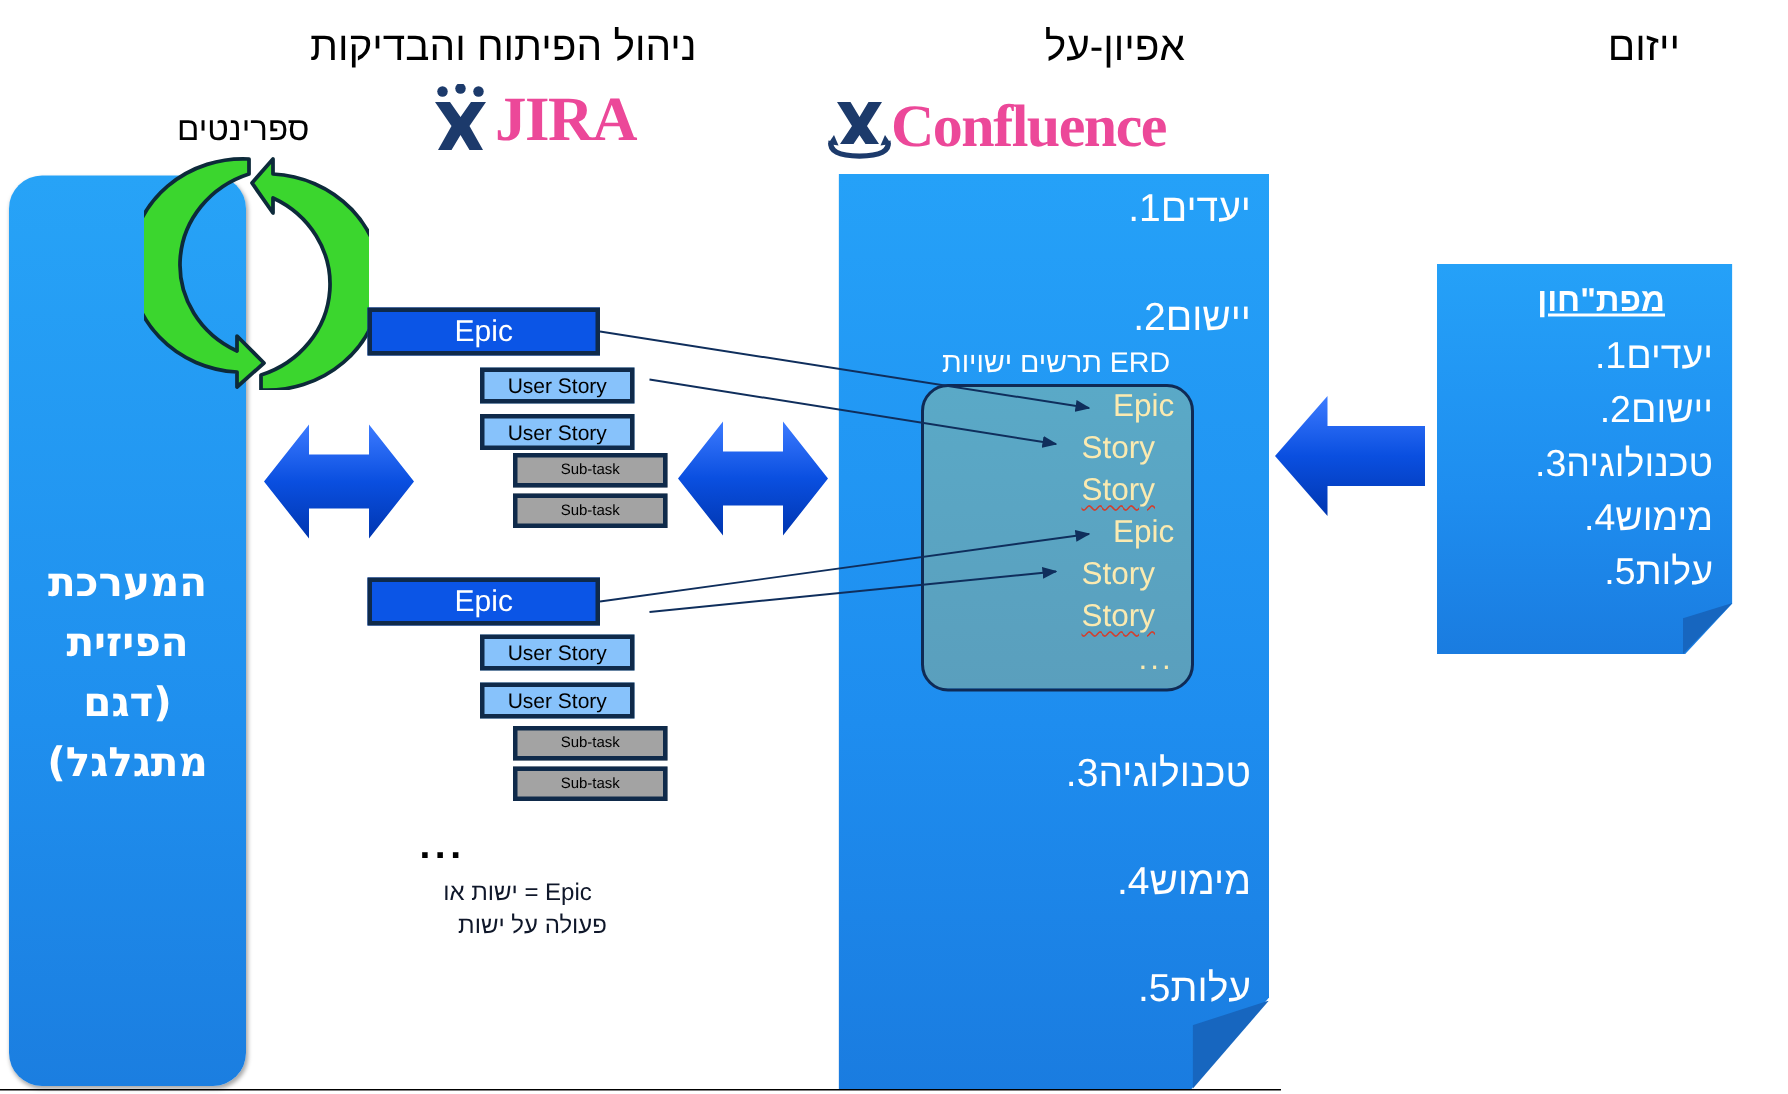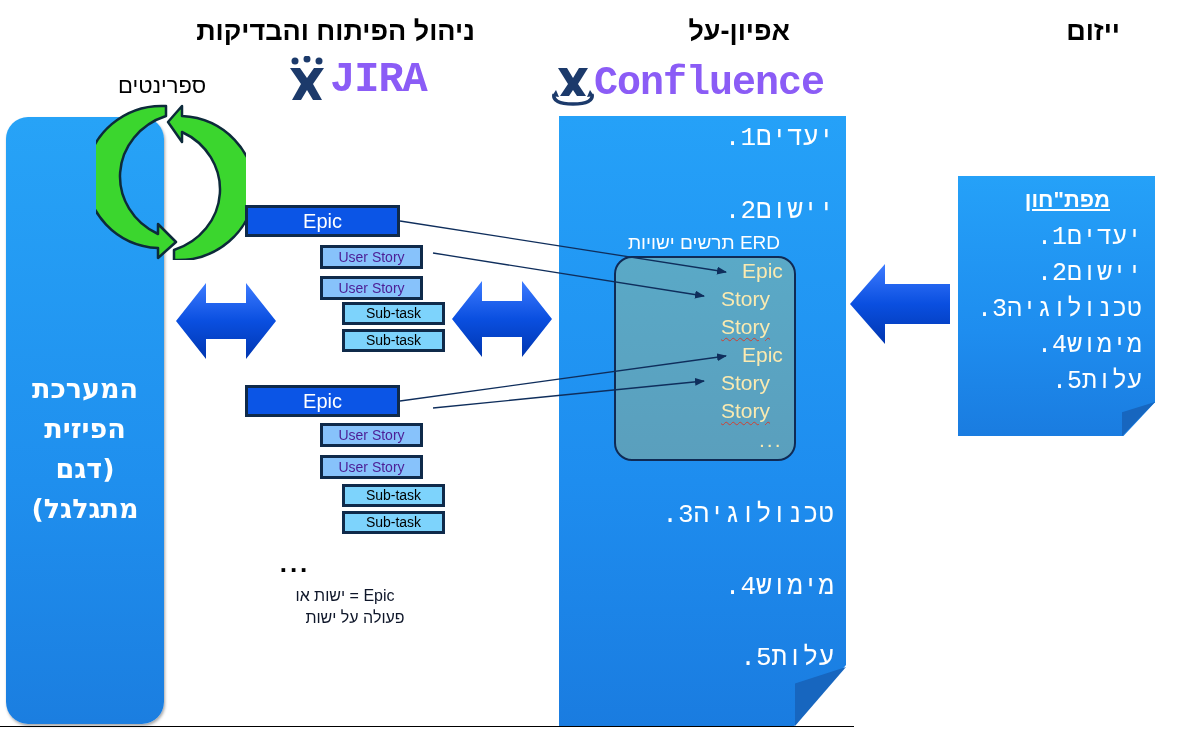--- a/index.html
+++ b/index.html
@@ -1,46 +1,46 @@
 <!DOCTYPE html>
 <html><head>
 <meta charset="utf-8">
 <style>
   html, body { margin:0; padding:0; }
   body { width:1192px; height:729px; position:relative; background:#ffffff; overflow:hidden;
          font-family:"Liberation Sans", sans-serif; }
   .abs { position:absolute; }
-  .heading { font-weight:bold; font-size:27px; color:#000; direction:rtl; white-space:nowrap; }
-  .logo { font-weight:bold; color:#8b5cf6; font-family:Liberation Mono, monospace; white-space:nowrap; letter-spacing:-1px; }
+  .heading { font-weight:normal; font-size:27px; color:#000; direction:rtl; white-space:nowrap; }
+  .logo { font-weight:bold; color:#ec4899; font-family:Liberation Serif, serif; white-space:nowrap; letter-spacing:-1px; }
   .panel-left { left:6px; top:117px; width:158px; height:607px; border-radius:22px;
     background:linear-gradient(180deg,#27a3f7 0%,#1f8fee 60%,#1b7ee0 100%);
     box-shadow:1px 2px 3px rgba(0,0,0,0.35); }
   .panel-left-text { left:6px; top:340px; width:158px; text-align:center; color:#fff; font-weight:bold;
     font-size:27px; line-height:40px; direction:rtl; white-space:pre-line; font-family:"DejaVu Sans", sans-serif;margin-top:29px; }
   .doc { background:linear-gradient(180deg,#25a1f8 0%,#1e8def 60%,#1a7ce0 100%);
     box-shadow:1px 2px 3px rgba(0,0,0,0.3); }
   .doc-main { left:559px; top:116px; width:287px; height:610px;
     clip-path:polygon(0 0,100% 0,100% 90%,82% 100%,0 100%); }
   .doc-main-fold { left:795px; top:667px; width:51px; height:59px; background:#1766bf;
     clip-path:polygon(100% 0,0 28%,0 100%); }
   .doc-right { left:958px; top:176px; width:197px; height:260px;
     clip-path:polygon(0 0,100% 0,100% 87%,84% 100%,0 100%); }
   .doc-right-fold { left:1122px; top:402px; width:33px; height:34px; background:#1766bf;
     clip-path:polygon(100% 0,0 30%,0 100%); }
-  .item { color:#fff; font-size:26px; direction:rtl; white-space:nowrap; text-align:right;font-family:Liberation Mono, monospace; }
+  .item { color:#fff; font-size:26px; direction:rtl; white-space:nowrap; text-align:right; }
   .item .num { display:inline-block; margin-left:14px; }
   .erd { color:#fff; font-size:19px; direction:rtl; white-space:nowrap; }
   .inner-box { left:614px; top:256px; width:182px; height:205px; border:2.5px solid #0f2a55; border-radius:18px;
     background:linear-gradient(180deg,#5aa9c7 0%,#5a9fbd 100%); box-sizing:border-box; }
   .inner-txt { color:#fbeab0; font-size:21px; white-space:nowrap; }
   .squig { text-decoration:underline wavy #d04030; text-underline-offset:3px; text-decoration-thickness:1px; }
   .jbox { border:3px solid #0f2a4a; box-sizing:border-box; text-align:center; white-space:nowrap; }
   .epic { background:#0b55e6; color:#fff; font-size:20px; height:32px; line-height:26px; width:155px; }
-  .story { background:#87c2fb; color:#4c1d95; font-size:14px; height:24px; line-height:18px; width:103px; }
-  .subtask { background:#7dd3fc; color:#000; font-size:14px; height:23px; line-height:17px; width:103px; }
+  .story { background:#87c2fb; color:#000000; font-size:14px; height:24px; line-height:18px; width:103px; }
+  .subtask { background:#a3a3a3; color:#000; font-size:10px; height:23px; line-height:17px; width:103px; }
   .note { font-size:16px; color:#0f172a; direction:rtl; text-align:center; line-height:22px; white-space:nowrap; }
   .bottom-line { left:0; top:726px; width:854px; height:1px; background:#000; }
 </style>
 </head>
 <body>
 
 <div class="abs heading" style="left:178px; top:16px; width:315px; text-align:center;">ניהול הפיתוח והבדיקות</div>
 <div class="abs heading" style="left:600px; top:16px; width:190px; text-align:right;">אפיון-על</div>
 <div class="abs heading" style="left:990px; top:16px; width:130px; text-align:right;">ייזום</div>
 

